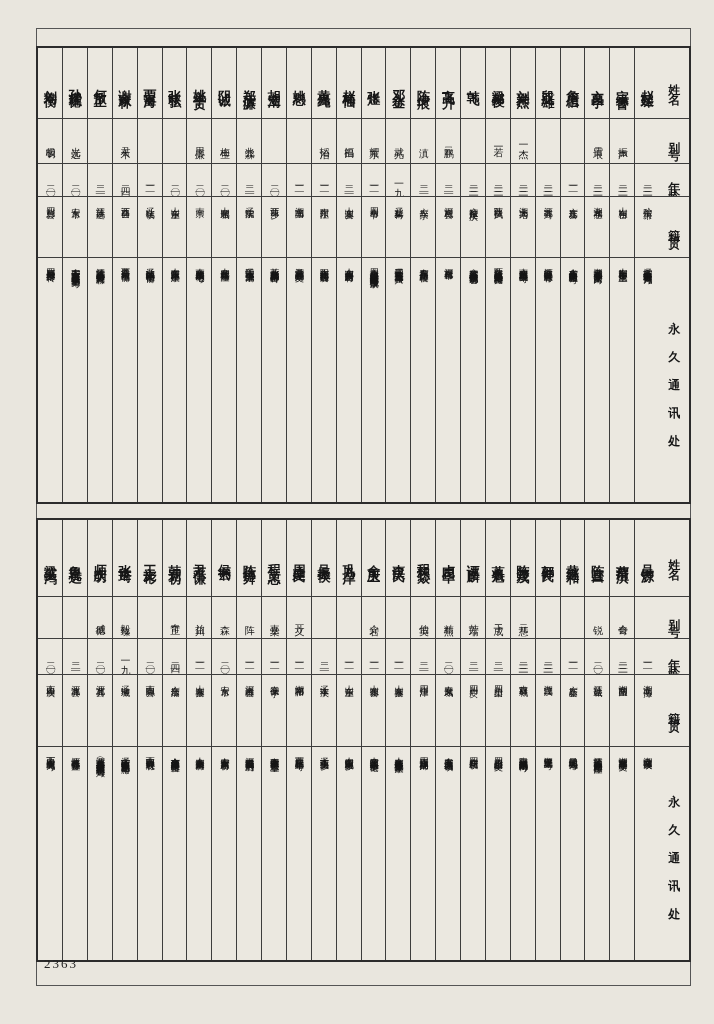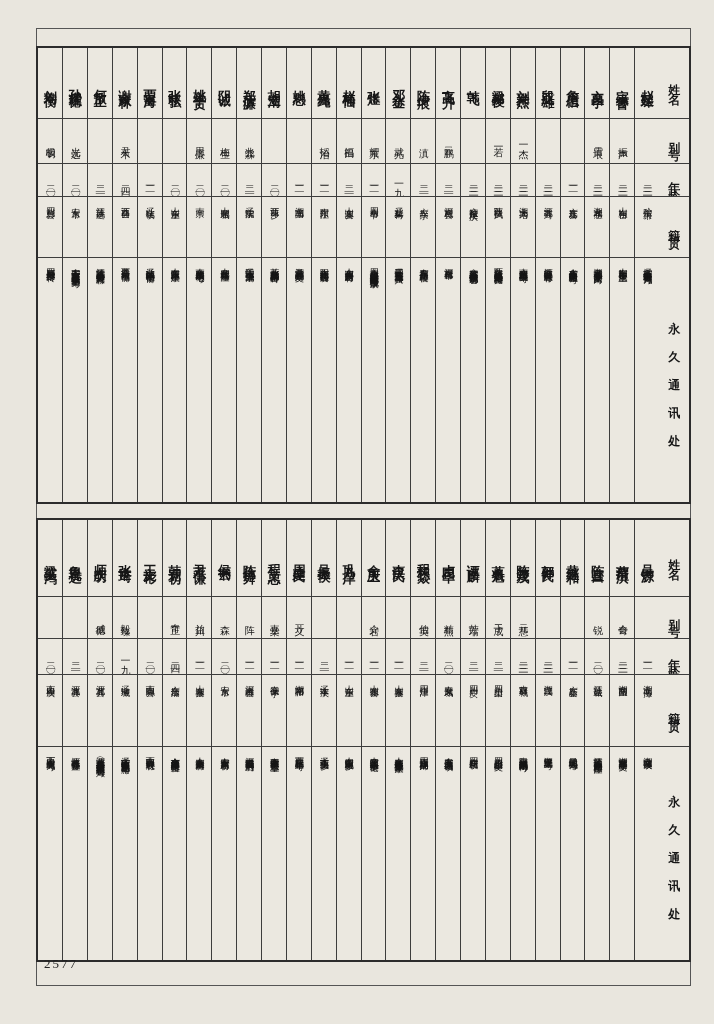--- a/index.html
+++ b/index.html
@@ -939,13 +939,13 @@
       </div>
       <div class="cell native">
         <span>山西榆次</span>
       </div>
       <div class="cell addr">
         <span>山西榆次道北街一九号</span>
       </div>
     </div>
   </div>
 
-<div class="page-number">2577</div>
+<div class="page-number">2363</div>
 
 </body></html>

